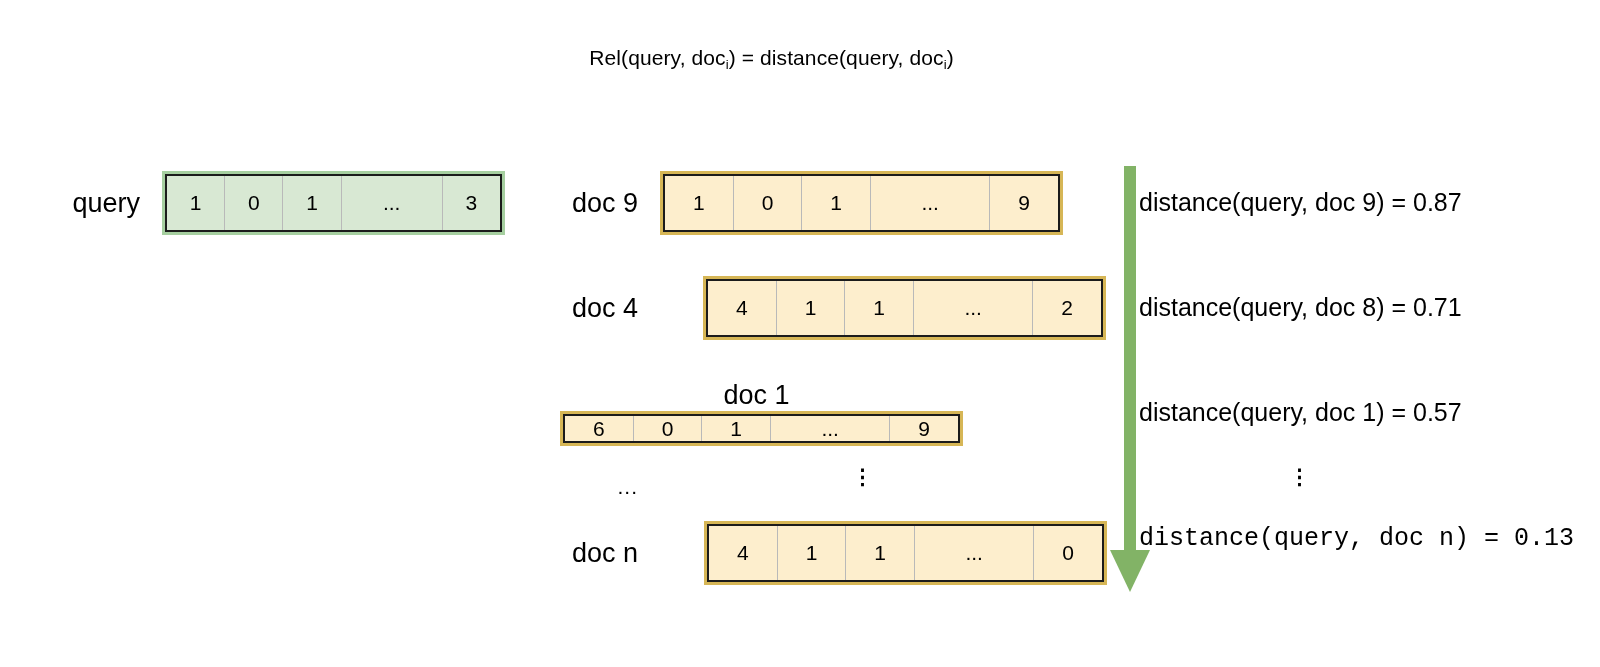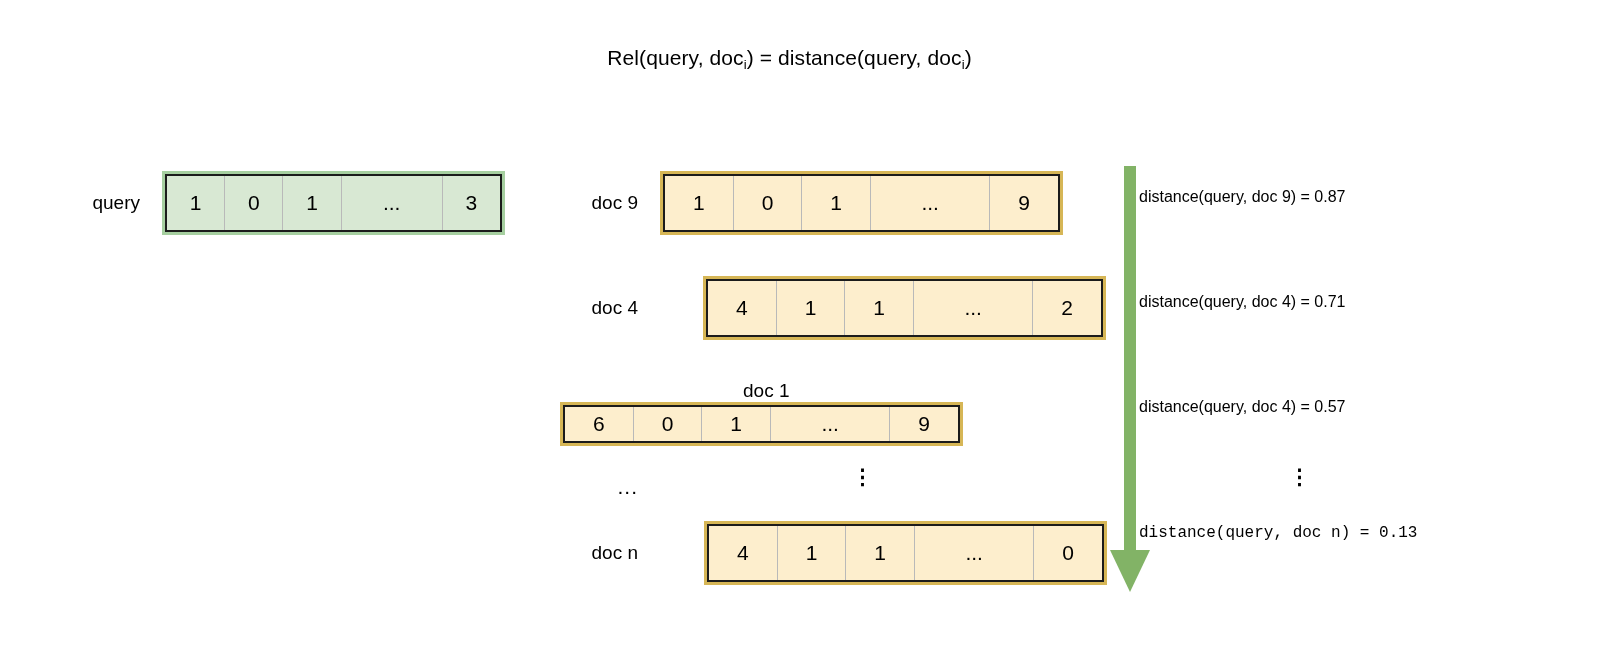--- a/index.html
+++ b/index.html
@@ -12,21 +12,21 @@
     height: 667px;
     position: relative;
     overflow: hidden;
     font-family: "Liberation Sans", sans-serif;
     color: #000000;
   }
 
   
   .formula {
     position: absolute;
-    left: 18px;
+    left: 0;
     top: 46px;
     width: 1543px;
     text-align: center;
     font-size: 21px;
     letter-spacing: 0.1px;
     white-space: nowrap;
   }
   .formula sub {
     font-size: 0.62em;
     vertical-align: baseline;
@@ -39,21 +39,21 @@
     position: absolute;
     display: flex;
     align-items: center;
     height: 66px;
   }
 
   .row-label {
     width: 100px;
     text-align: right;
     padding-right: 22px;
-    font-size: 19px;
+    font-size: 27px;
     box-sizing: border-box;
     white-space: nowrap;
   }
 
   
   .vector {
     display: flex;
     height: 64px;
     box-sizing: border-box;
     border: 3px solid;
@@ -154,21 +154,21 @@
     left: 1098px;
     top: 166px;
     width: 64px;
     height: 428px;
   }
 
   
   .distance-label {
     position: absolute;
     left: 1139px;
-    font-size: 16px;
+    font-size: 25px;
     white-space: nowrap;
   }
   #distance-label-0 { top: 188px; }
   #distance-label-1 { top: 293px; }
   #distance-label-2 { top: 398px; }
   #distance-label-3 { top: 524px; font-family: Liberation Mono, monospace; }
 </style>
 </head>
 <body>
 
@@ -249,15 +249,15 @@
 <div id="right-vdots">⋮</div>
 
 <div id="rank-arrow">
   <svg width="64" height="428" viewBox="0 0 64 428" xmlns="http://www.w3.org/2000/svg">
     <rect x="26" y="0" width="12" height="390" fill="#82b366"></rect>
     <polygon points="12,384 52,384 32,426" fill="#82b366"></polygon>
   </svg>
 </div>
 
 <div class="distance-label" id="distance-label-0">distance(query, doc 9) = 0.87</div>
-<div class="distance-label" id="distance-label-1">distance(query, doc 4) = 0.71</div>
-<div class="distance-label" id="distance-label-2">distance(query, doc 4) = 0.57</div>
+<div class="distance-label" id="distance-label-1">distance(query, doc 8) = 0.71</div>
+<div class="distance-label" id="distance-label-2">distance(query, doc 1) = 0.57</div>
 <div class="distance-label" id="distance-label-3">distance(query, doc n) = 0.13</div>
 
 </body></html>

